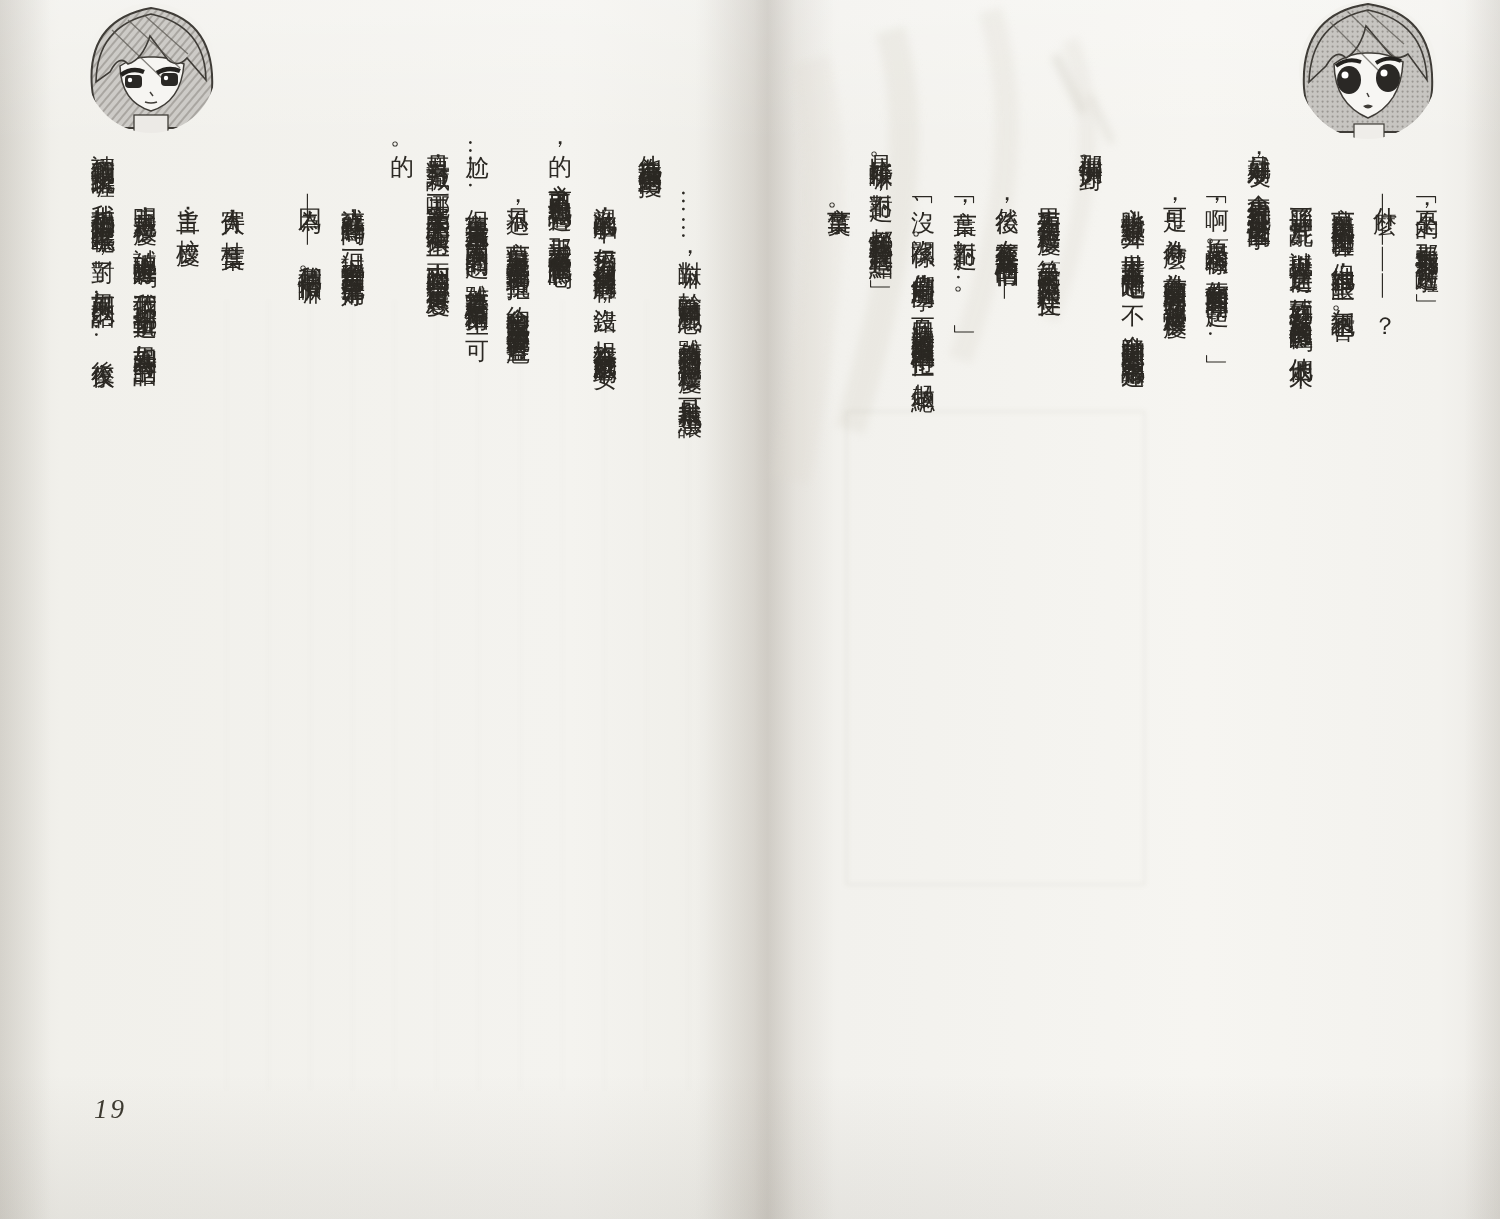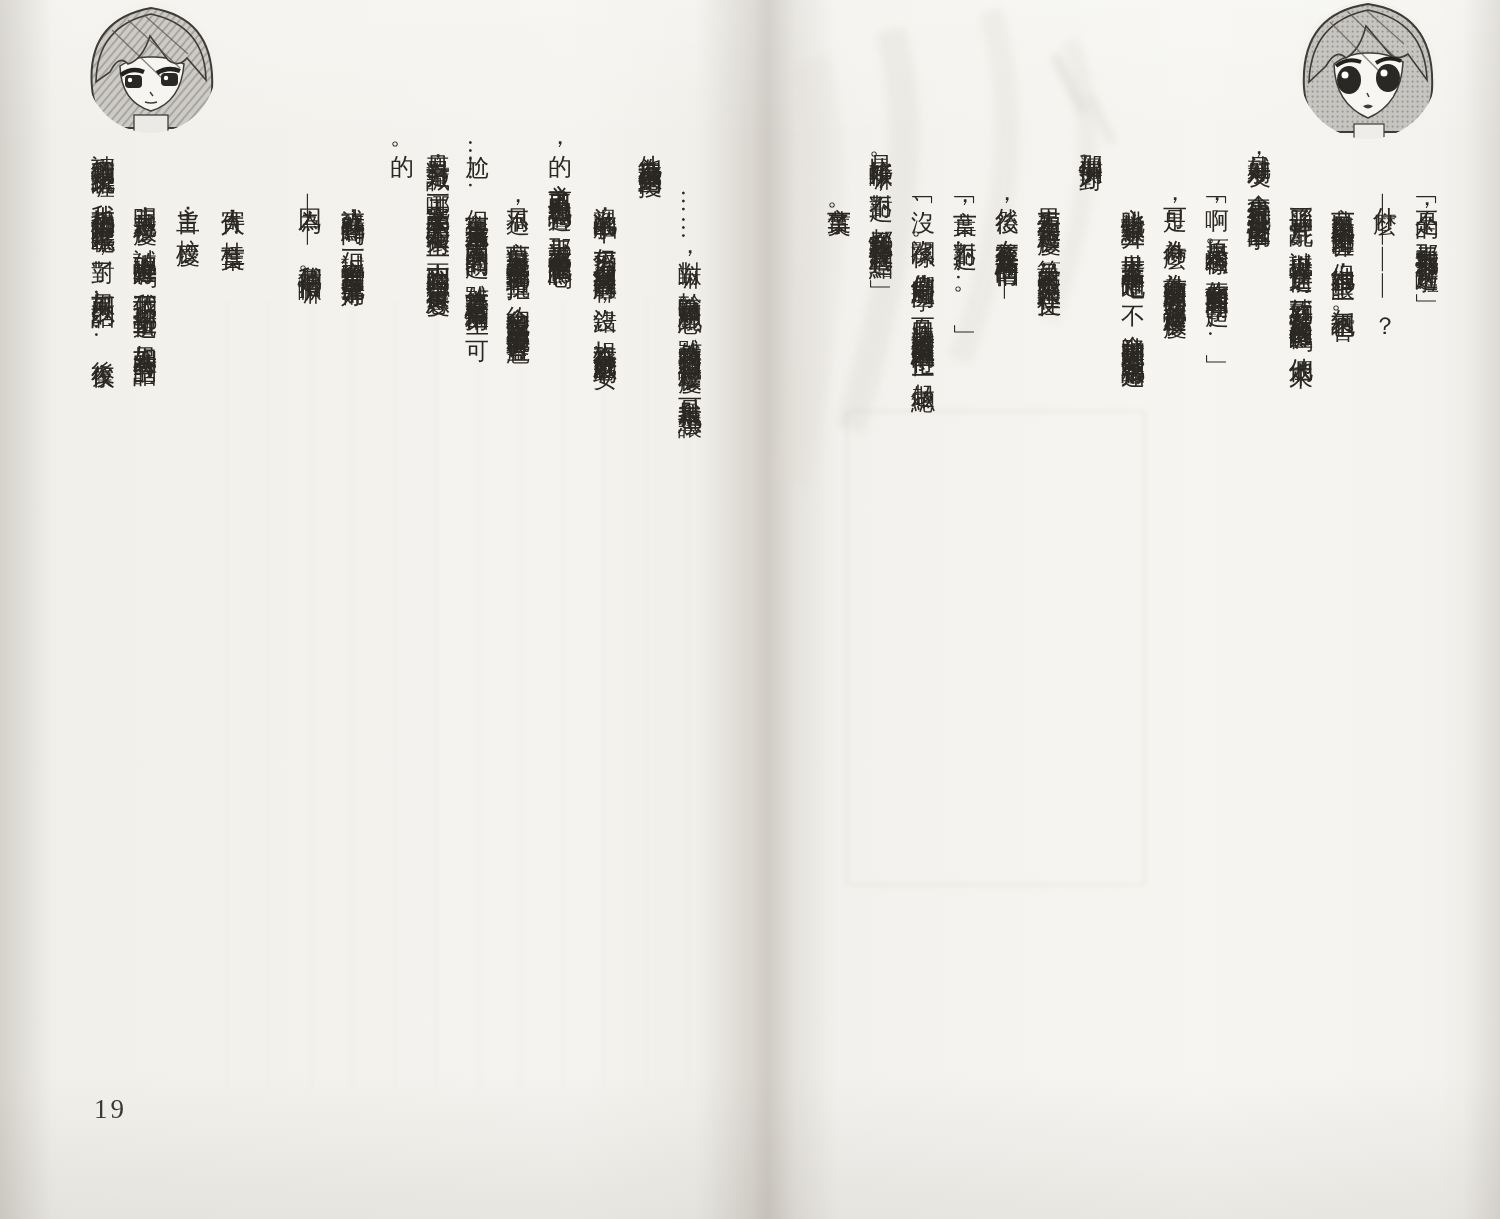--- a/index.html
+++ b/index.html
@@ -26,21 +26,21 @@
     border:3px solid rgba(100,94,82,0.05);filter:blur(2px);}
   
   .vcol{
     position:absolute;top:136px;
     writing-mode:vertical-rl;-webkit-writing-mode:vertical-rl;
     text-orientation:mixed;white-space:nowrap;
     font-size:24px;letter-spacing:2.5px;line-height:32px;
     color:#2b2823;
   }
   .ind{top:189px;}
-  .pagenum{position:absolute;left:94px;top:1094px;font-size:27px;color:#3c3930;letter-spacing:3px;}
+  .pagenum{position:absolute;left:94px;top:1094px;font-style:italic;font-size:27px;color:#3c3930;letter-spacing:3px;}
   .portrait{position:absolute;}
 </style>
 </head>
 <body>
 
 <div class="canvas">
 
   <div class="left-edge"></div>
   <div class="right-edge"></div>
   <div class="spine"></div>

